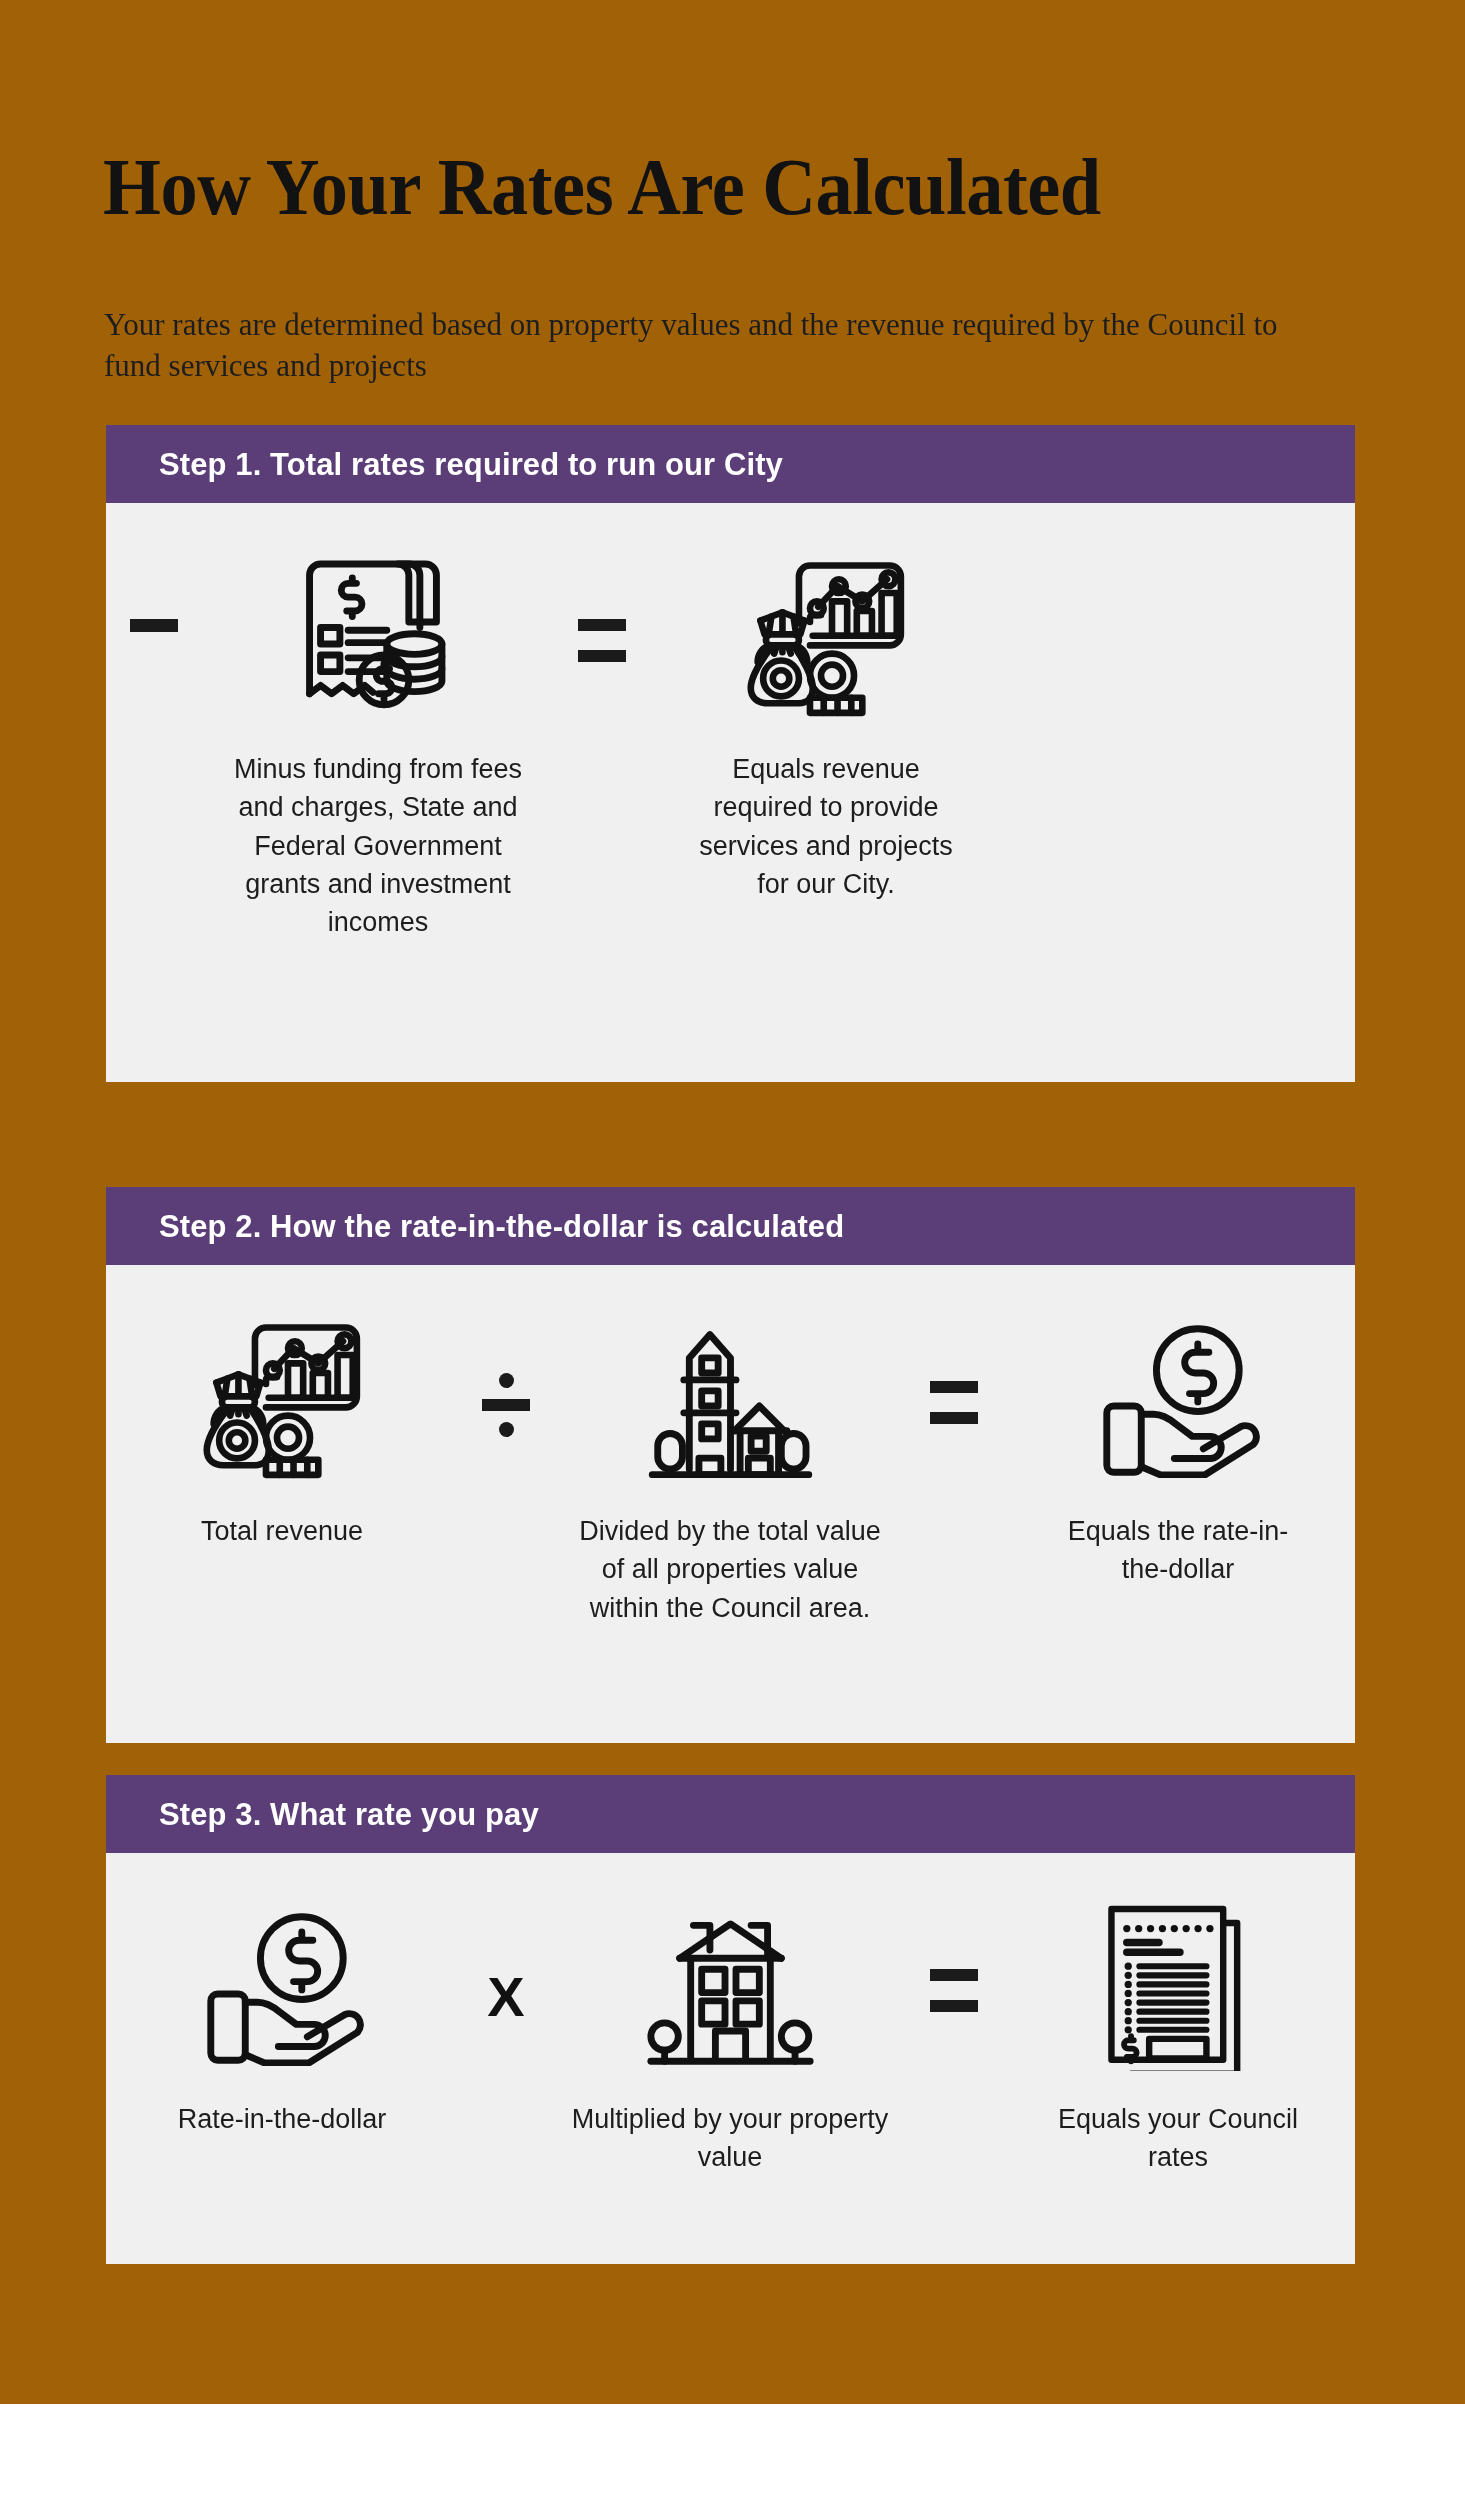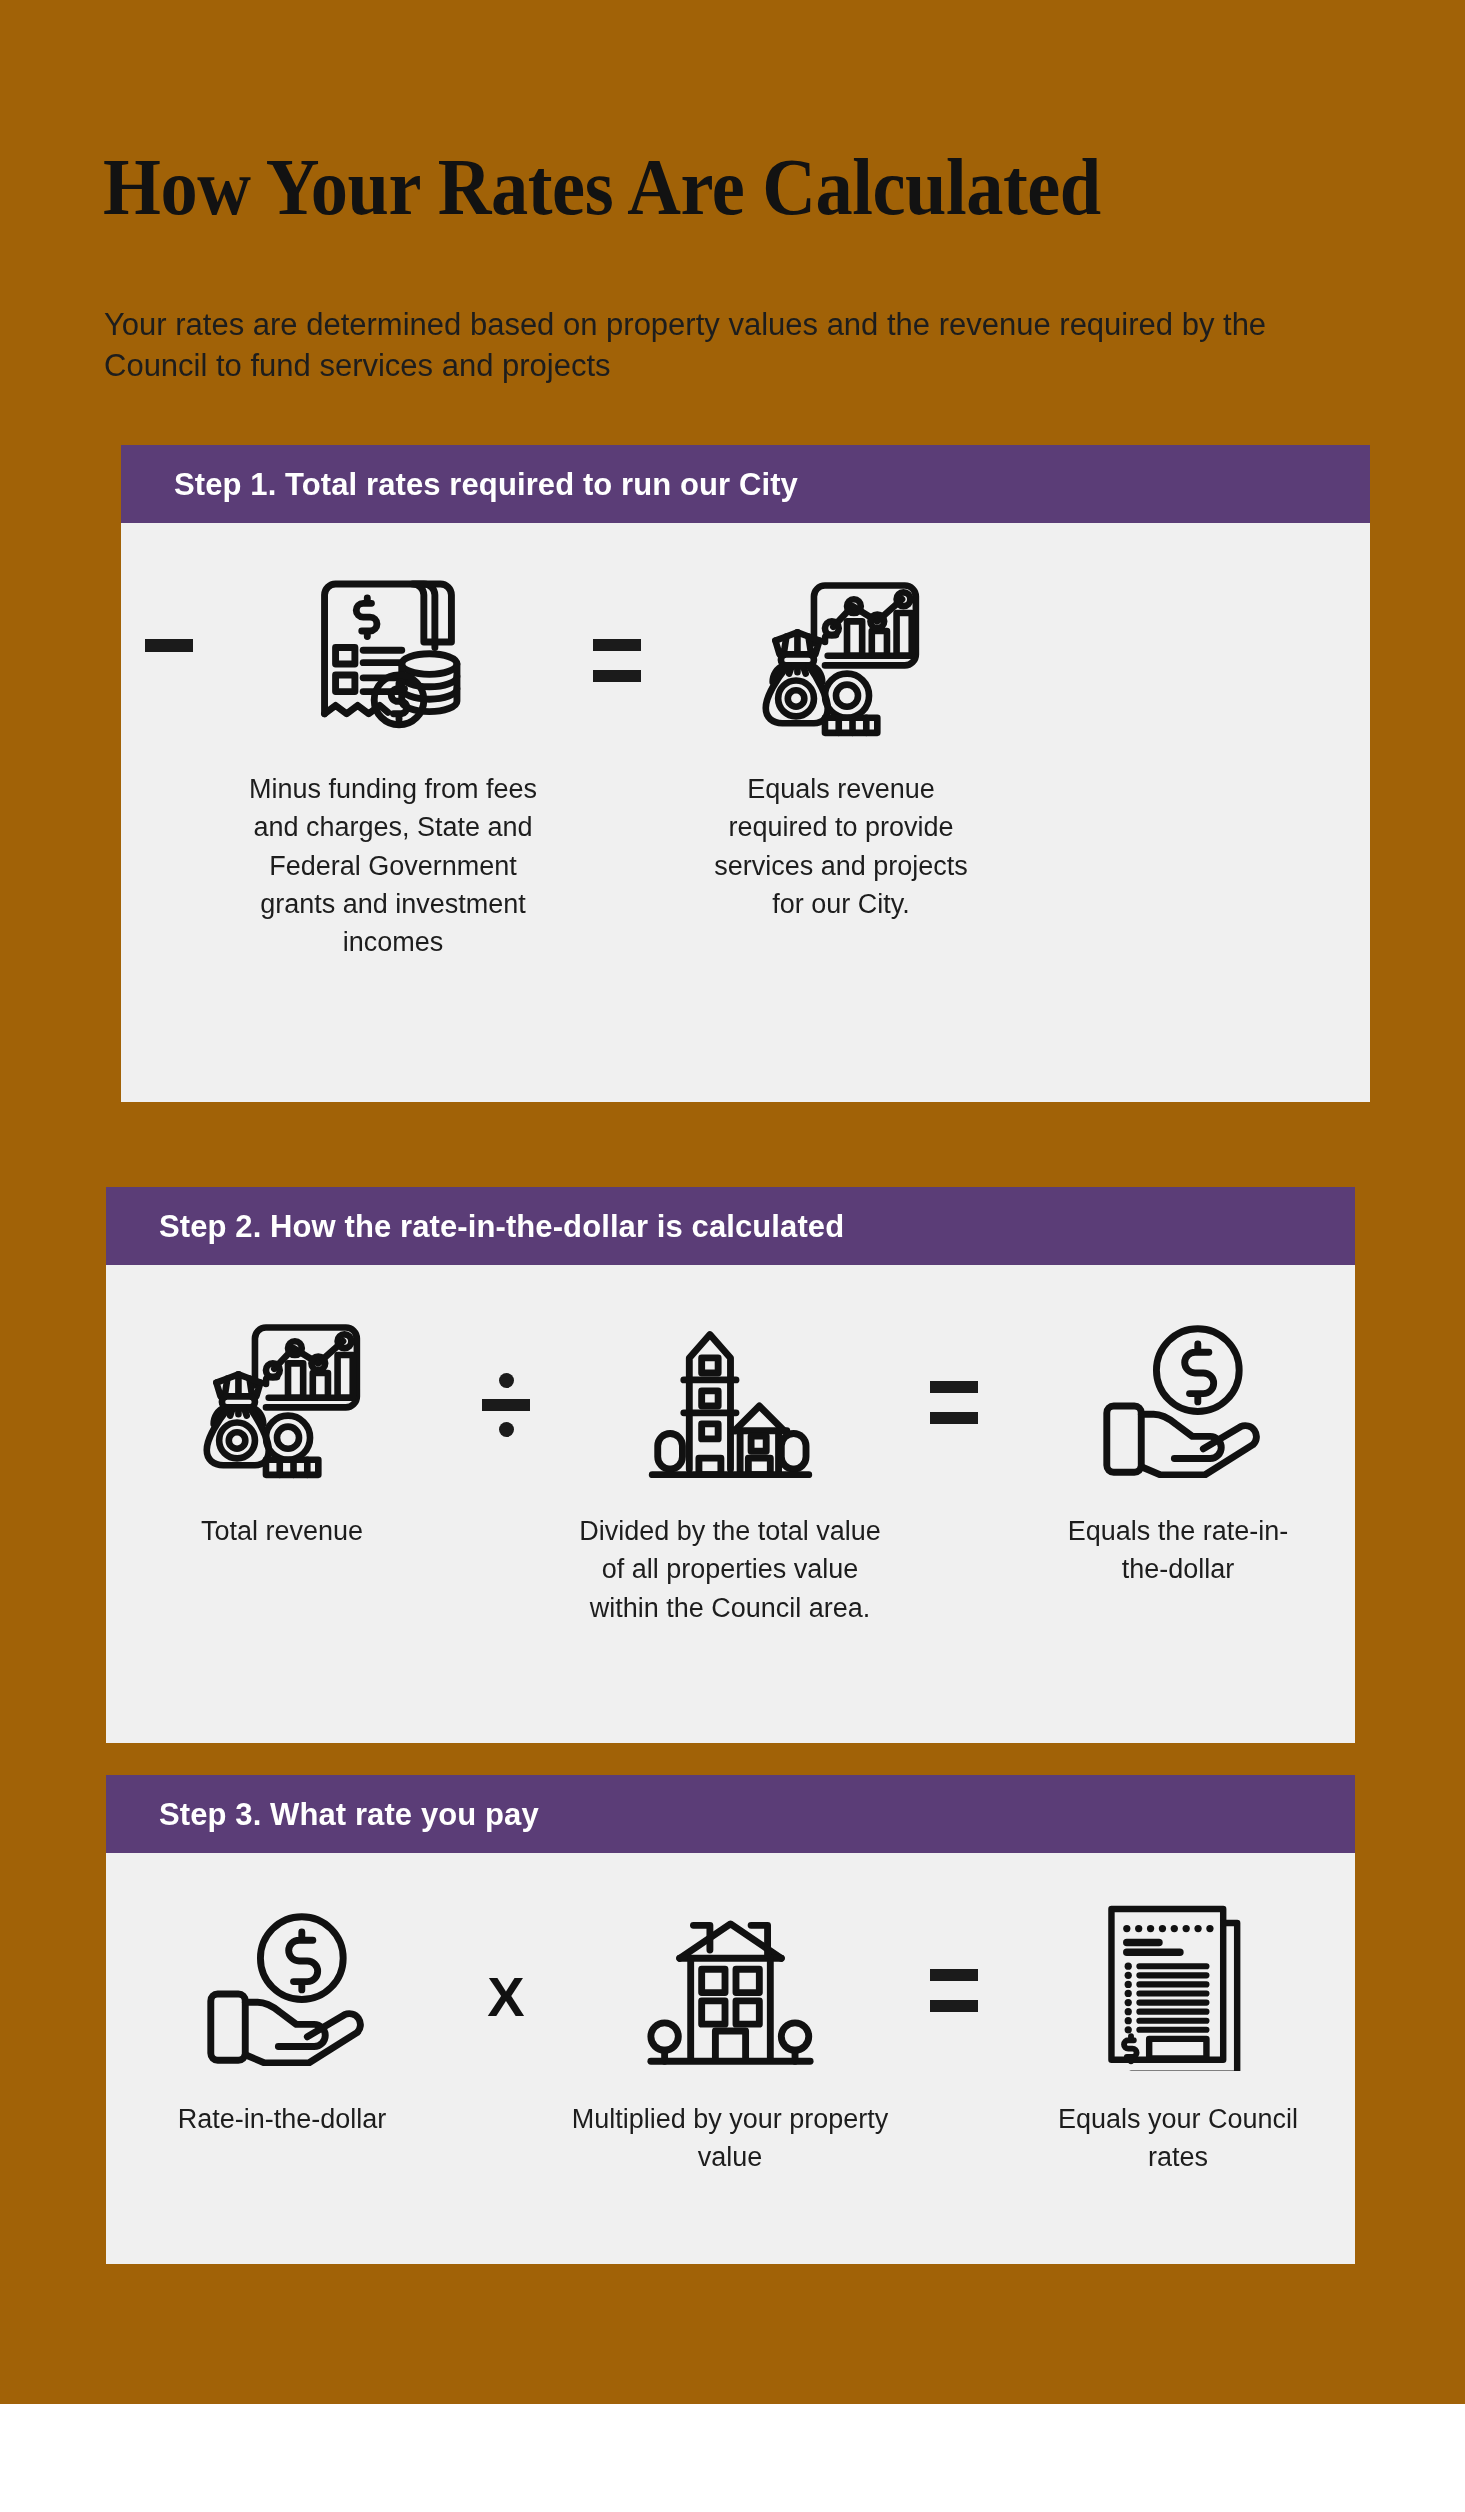--- a/index.html
+++ b/index.html
@@ -44,29 +44,30 @@
 
   .page-subtitle {
     position: absolute;
     left: 104px;
     top: 274px;
     width: 1181px;
     font-size: 31px;
     line-height: 1.32;
     color: #1d1d1d;
     font-weight: 400;
+    font-family: Liberation Serif, serif;
   }
 
   
   .step {
     position: absolute;
     left: 106px;
     width: 1249px;
   }
-  #step-1 { top: 445px; margin-left: 15px; }
+  #step-1 { top: 425px; }
   #step-2 { top: 1167px; margin-top: 20px; }
   #step-3 { top: 1775px; }
 
   .step-header {
     background: #5b3d77;
     height: 78px;
     box-sizing: border-box;
     display: flex;
     align-items: center;
     padding-left: 53px;

